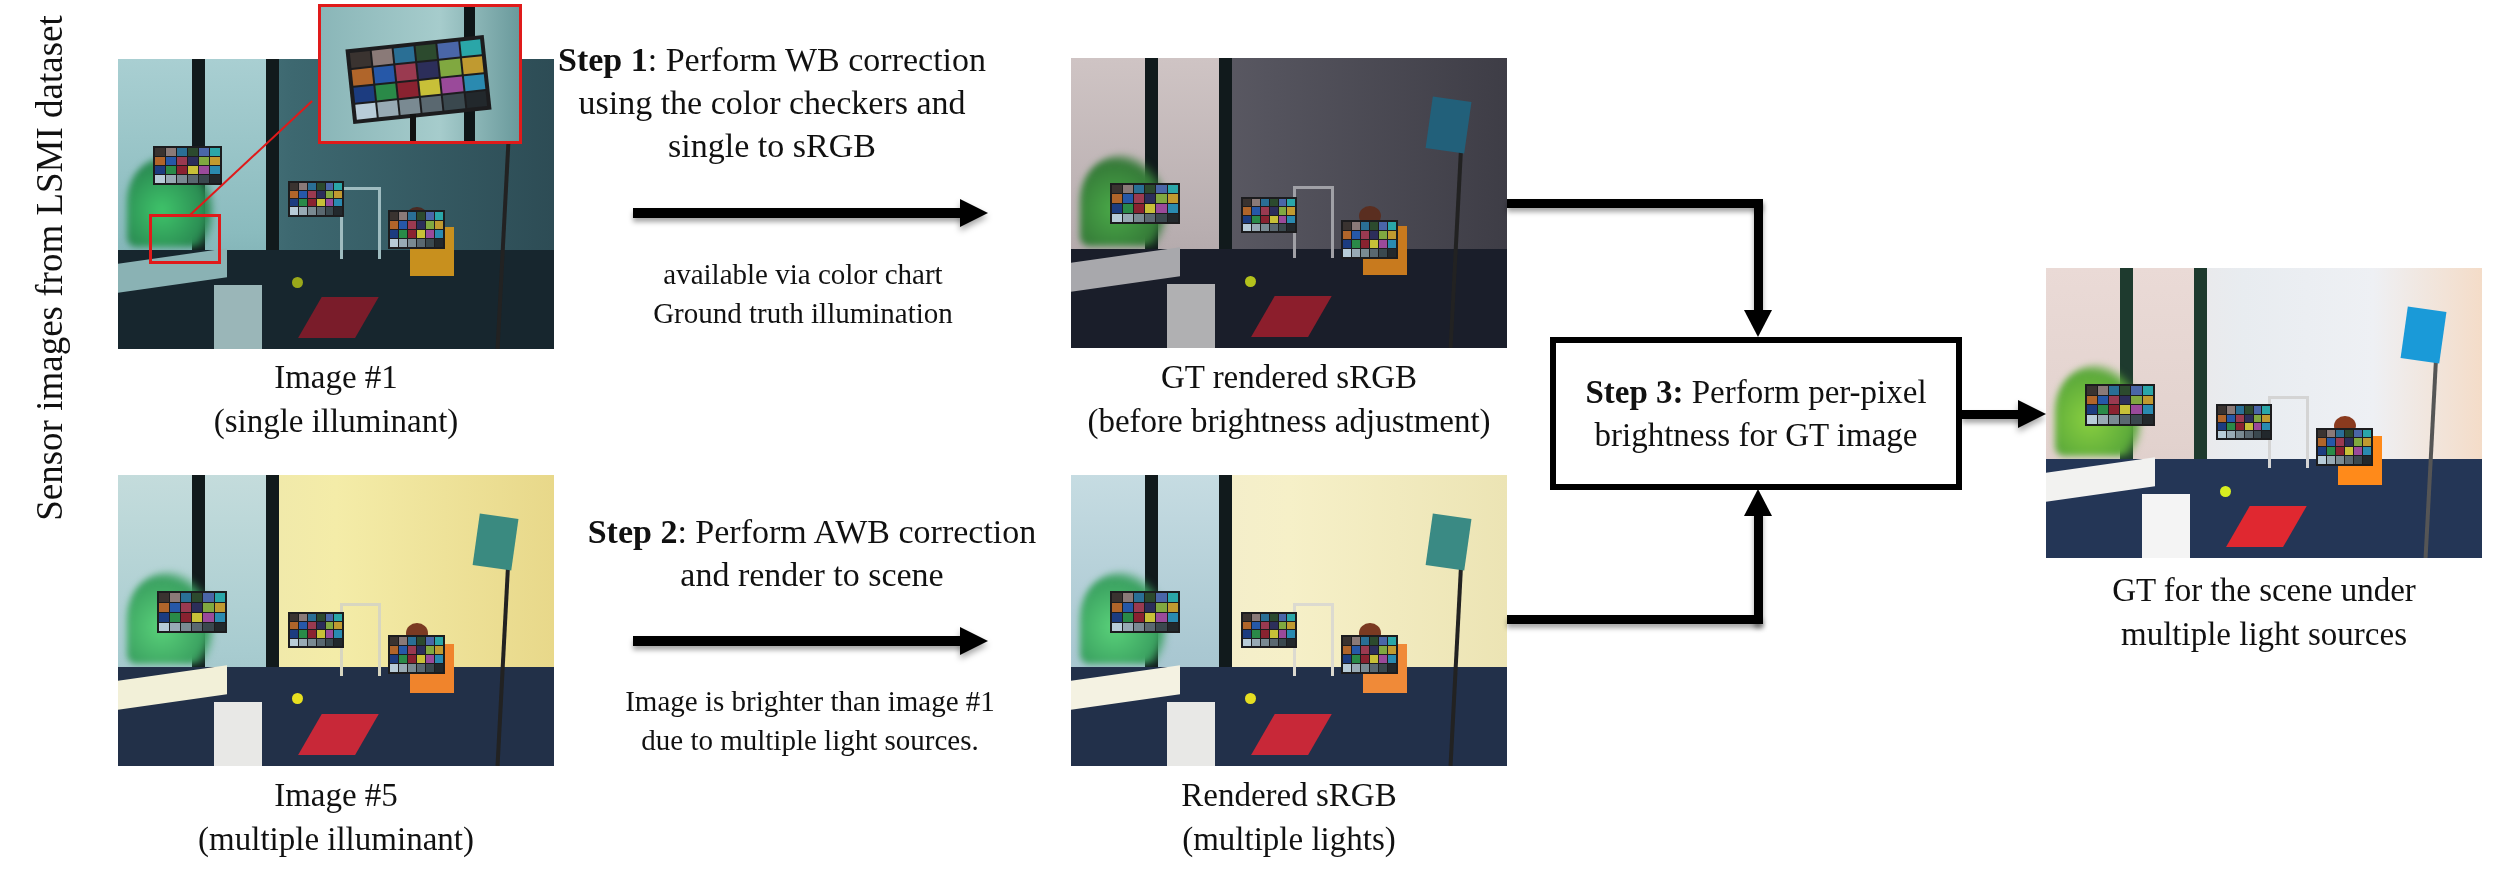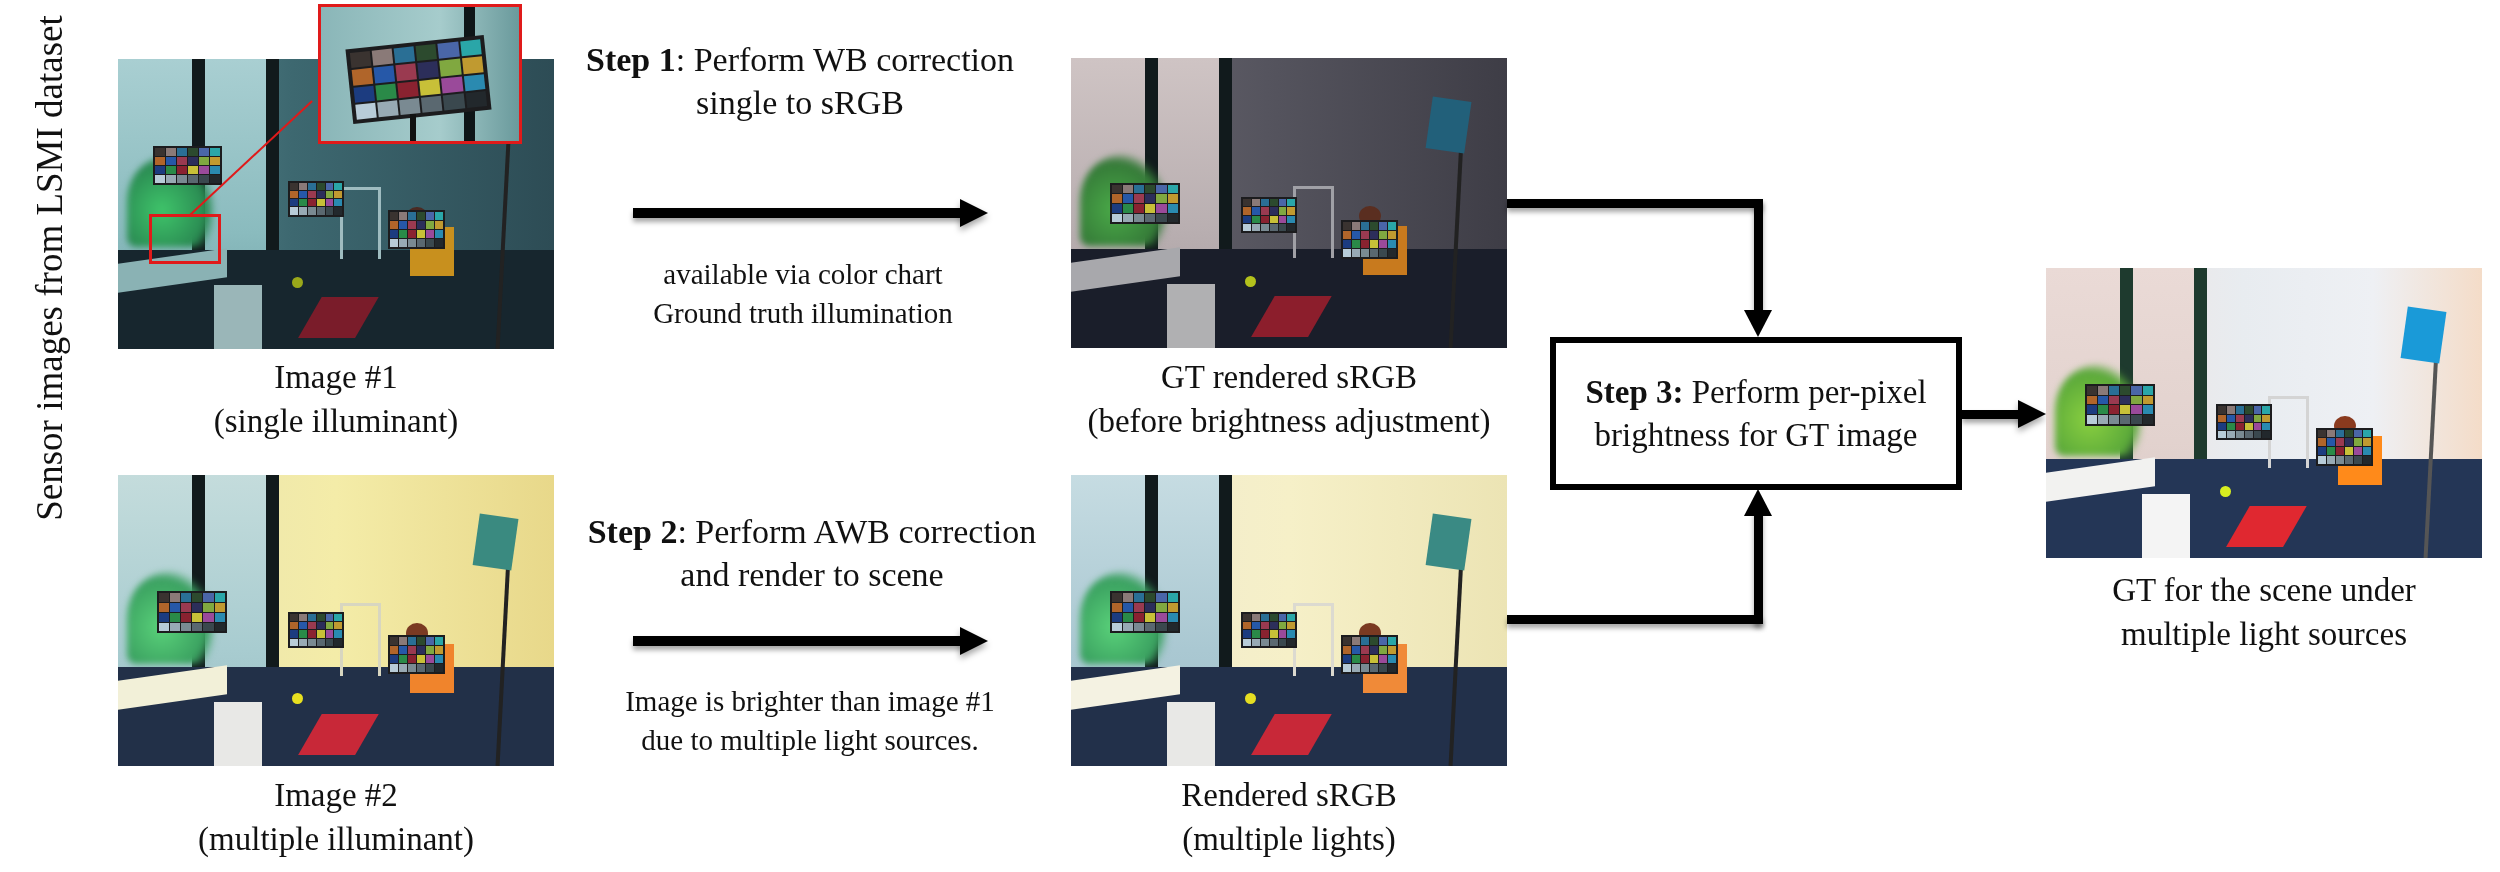--- a/index.html
+++ b/index.html
@@ -274,25 +274,26 @@
       <span style="background: rgb(154, 74, 154);"></span>
       <span style="background: rgb(42, 138, 176);"></span>
       <span style="background: rgb(184, 204, 216);"></span>
       <span style="background: rgb(152, 170, 180);"></span>
       <span style="background: rgb(122, 138, 146);"></span>
       <span style="background: rgb(90, 104, 112);"></span>
       <span style="background: rgb(58, 72, 78);"></span>
       <span style="background: rgb(34, 40, 44);"></span>
     </div>
 </div>
-<div class="caption" style="left:336px; top:773px; transform:translateX(-50%);">Image #2</div>
+<div class="caption" style="left:336px; top:773px; transform:translateX(-50%);">Image #5</div>
 <div class="caption" style="left:336px; top:817px; transform:translateX(-50%);">(multiple illuminant)</div>
 
-<div class="steptext" style="left:800px; top:38px; transform:translateX(-50%);">
+<div class="steptext" style="left:772px; top:38px; transform:translateX(-50%);">
   <div><span class="bold">Step 1</span><span style="white-space: pre;">: Perform WB correction</span></div>
+  <div>using the color checkers and</div>
   <div>single to sRGB</div>
 </div>
 <div>
   <div class="shaft" style="left:633px; top:208px; width:330px; height:10px;"></div>
   <div class="head-r" style="left:960px; top:199px;"></div>
 </div>
 <div class="note" style="left:803px; top:255px; transform:translateX(-50%);">
   <div>available via color chart</div>
   <div>Ground truth illumination</div>
 </div>

